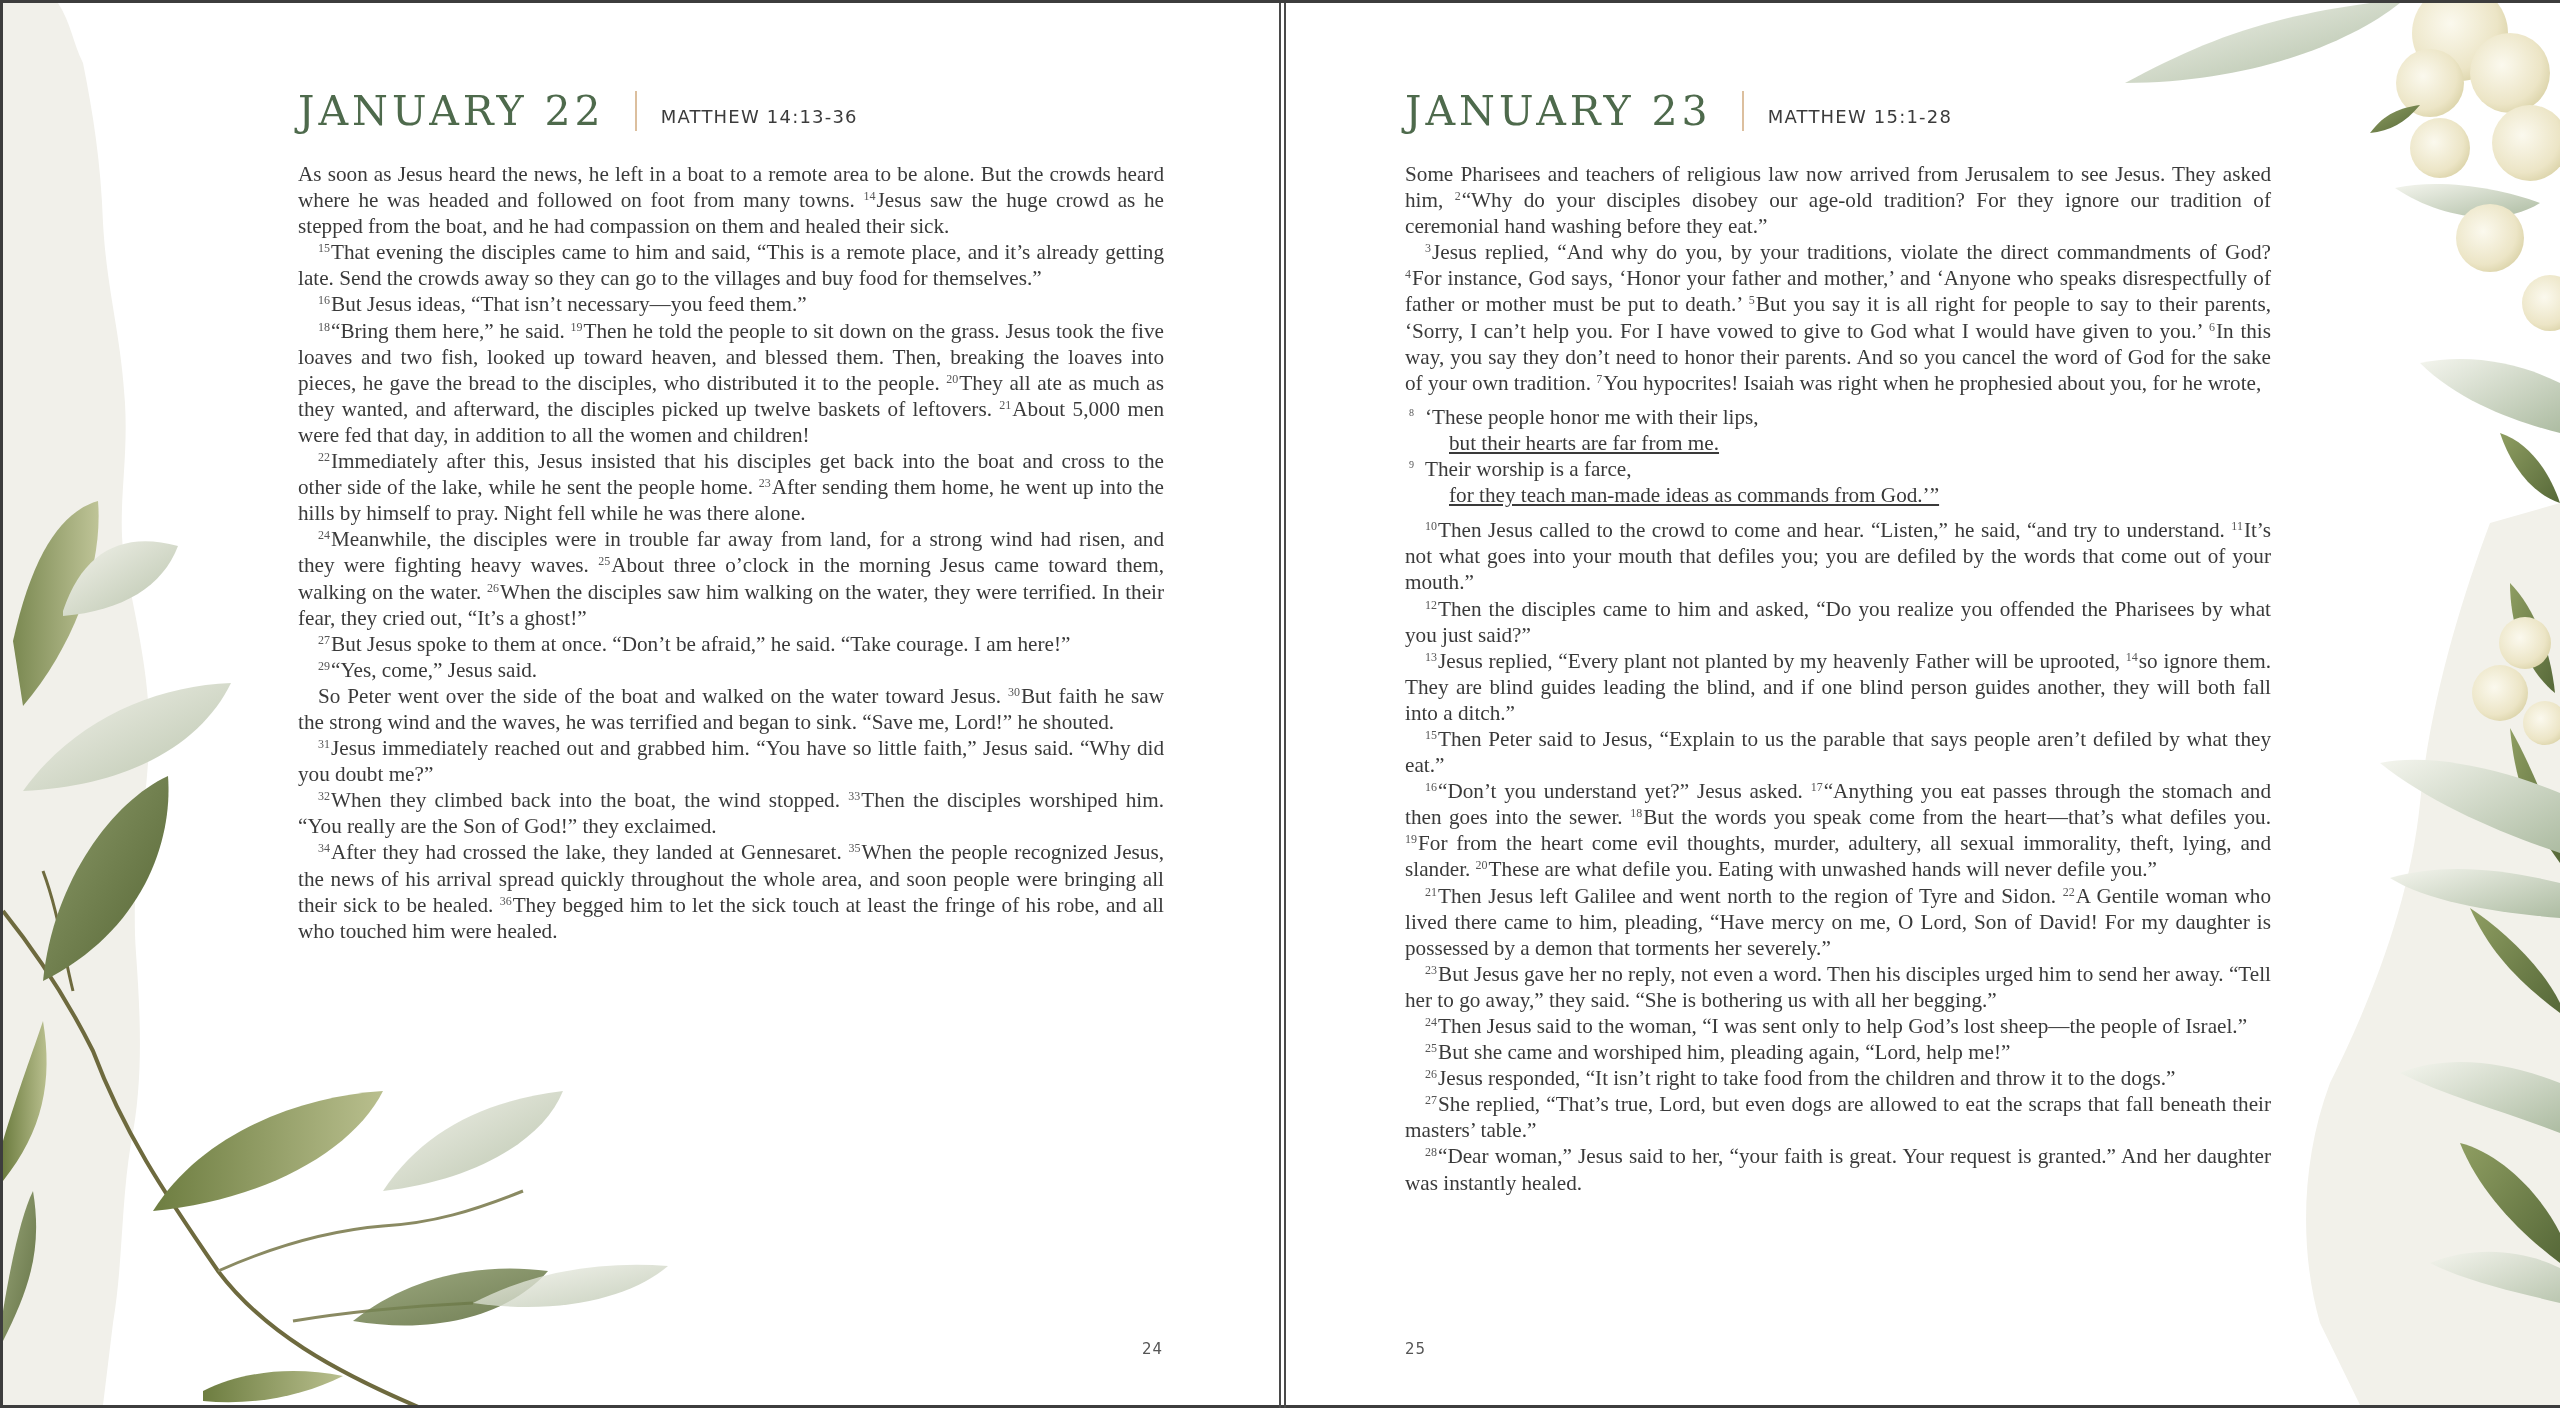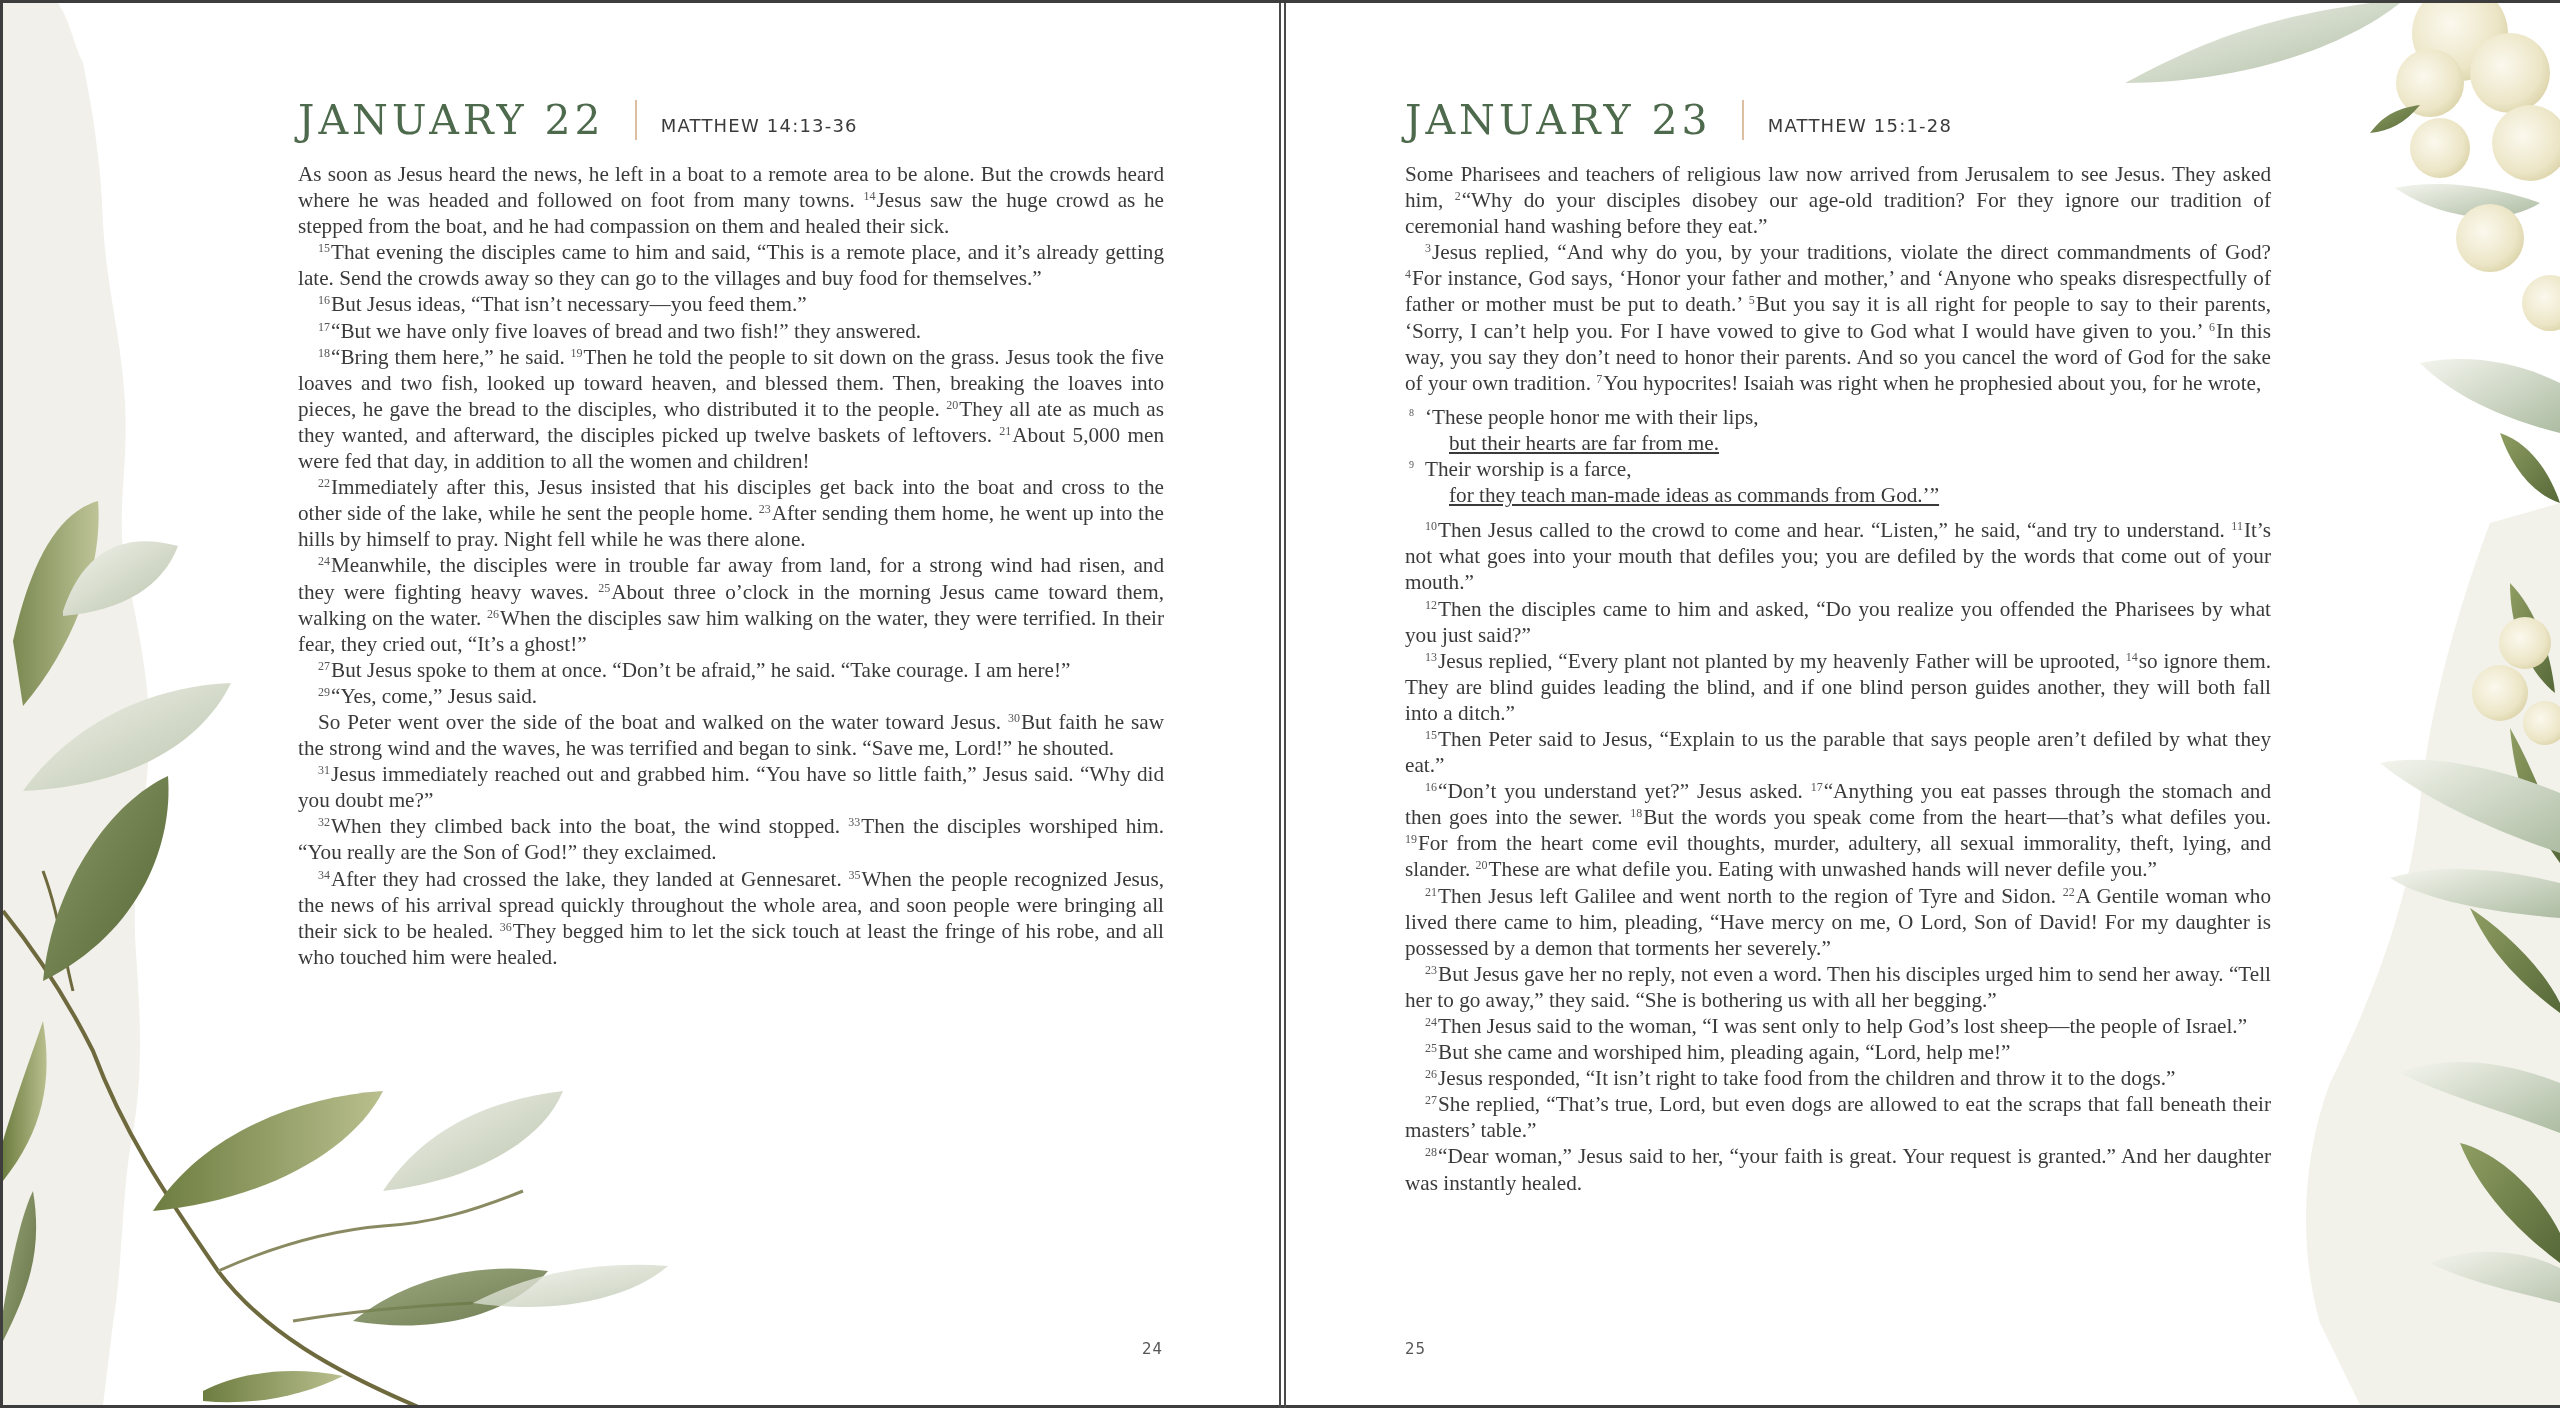--- a/index.html
+++ b/index.html
@@ -4,21 +4,21 @@
 <style>
   html, body { margin:0; padding:0; background:#ffffff; }
   body { width:2560px; height:1408px; position:relative; overflow:hidden; font-family:"DejaVu Serif", serif; }
   .spread { position:absolute; left:0; top:0; width:2560px; height:1408px; box-sizing:border-box; border:3px solid #3d3d3d; background:#fff; }
   .page { position:absolute; top:0; height:1402px; overflow:hidden; background:#fff; }
   .page.left { left:0; width:1274px; }
   .page.right { left:1284px; width:1273px;padding-left:17px; }
   .gutter-line { position:absolute; top:0; width:2px; height:1408px; background:#4a4a4a; }
   .wash { position:absolute; }
   .deco { position:absolute; pointer-events:none; }
-  .heading { position:absolute; top:95px; display:flex; align-items:center;justify-content:space-between; }
+  .heading { position:absolute; top:86px; display:flex; align-items:center;justify-content:space-between; }
   .heading .date { font-family:"DejaVu Serif", serif; font-size:41px; letter-spacing:4px; color:#4e6a4c; font-weight:normal; line-height:44px; }
   .heading .bar { width:2px; height:40px; background:#dcbf9e; margin:0 24px 0 30px; }
   .heading .ref { font-family:"DejaVu Sans", sans-serif; font-size:18px; letter-spacing:1.2px; color:#3b3b3b; margin-top:10px; }
   .body { position:absolute; top:158px; width:866px; font-family:"Liberation Serif", serif; font-size:21.2px; line-height:26.1px; color:#3a3a3a; text-align:justify; hyphens:manual; }
   .body p { margin:0; text-indent:0; }
   .body p.ind { text-indent:20px; }
   .body p.first { text-indent:0; }
   sup.v { font-size:12px; vertical-align:7px; line-height:0; color:#555; margin-right:1px; }
   .poetry { margin:8px 0 9px 0; }
   .poetry .pl { position:relative; padding-left:20px; text-align:left; }
@@ -73,21 +73,20 @@
     <div class="heading" style="left:295px">
       <span class="date">JANUARY 22</span>
       <span class="bar"></span>
       <span class="ref">MATTHEW 14:13-36</span>
     </div>
 
     <div class="body" id="left-body" style="left:295px">
         <p class="first"><span>As soon as Jesus heard the news, he left in a boat to a remote area to be alone. But the crowds heard where he was headed and followed on foot from many towns. </span><sup class="v">14</sup><span>Jesus saw the huge crowd as he stepped from the boat, and he had compassion on them and healed their sick.</span></p>
         <p class="ind"><sup class="v">15</sup><span>That evening the disciples came to him and said, “This is a remote place, and it’s already getting late. Send the crowds away so they can go to the villages and buy food for themselves.”</span></p>
         <p class="ind"><sup class="v">16</sup><span>But Jesus ideas, “That isn’t necessary—you feed them.”</span></p>
-        <p class="ind"><sup class="v">17</sup><span>“But we have only five loaves of bread and two fish!” they answered.</span></p>
         <p class="ind"><sup class="v">18</sup><span>“Bring them here,” he said. </span><sup class="v">19</sup><span>Then he told the people to sit down on the grass. Jesus took the five loaves and two fish, looked up toward heaven, and blessed them. Then, breaking the loaves into pieces, he gave the bread to the disciples, who distributed it to the people. </span><sup class="v">20</sup><span>They all ate as much as they wanted, and afterward, the disciples picked up twelve baskets of leftovers. </span><sup class="v">21</sup><span>About 5,000 men were fed that day, in addition to all the women and children!</span></p>
         <p class="ind"><sup class="v">22</sup><span>Immediately after this, Jesus insisted that his disciples get back into the boat and cross to the other side of the lake, while he sent the people home. </span><sup class="v">23</sup><span>After sending them home, he went up into the hills by himself to pray. Night fell while he was there alone.</span></p>
         <p class="ind"><sup class="v">24</sup><span>Meanwhile, the disciples were in trouble far away from land, for a strong wind had risen, and they were fighting heavy waves. </span><sup class="v">25</sup><span>About three o’clock in the morning Jesus came toward them, walking on the water. </span><sup class="v">26</sup><span>When the disciples saw him walking on the water, they were ter­rified. In their fear, they cried out, “It’s a ghost!”</span></p>
         <p class="ind"><sup class="v">27</sup><span>But Jesus spoke to them at once. “Don’t be afraid,” he said. “Take courage. I am here!”</span></p>
         <p class="ind"><sup class="v">29</sup><span>“Yes, come,” Jesus said.</span></p>
         <p class="ind"><span>So Peter went over the side of the boat and walked on the water toward Jesus. </span><sup class="v">30</sup><span>But faith he saw the strong wind and the waves, he was terrified and began to sink. “Save me, Lord!” he shouted.</span></p>
         <p class="ind"><sup class="v">31</sup><span>Jesus immediately reached out and grabbed him. “You have so little faith,” Jesus said. “Why did you doubt me?”</span></p>
         <p class="ind"><sup class="v">32</sup><span>When they climbed back into the boat, the wind stopped. </span><sup class="v">33</sup><span>Then the disciples worshiped him. “You really are the Son of God!” they exclaimed.</span></p>
         <p class="ind"><sup class="v">34</sup><span>After they had crossed the lake, they landed at Gennesaret. </span><sup class="v">35</sup><span>When the people recognized Jesus, the news of his arrival spread quickly throughout the whole area, and soon people were bringing all their sick to be healed. </span><sup class="v">36</sup><span>They begged him to let the sick touch at least the fringe of his robe, and all who touched him were healed.</span></p>
       </div>

